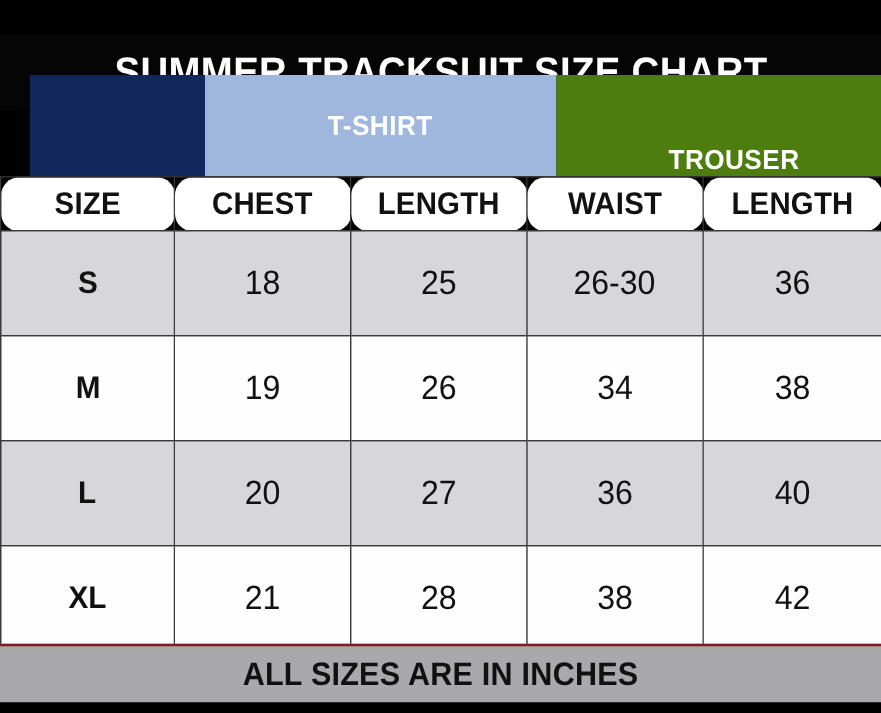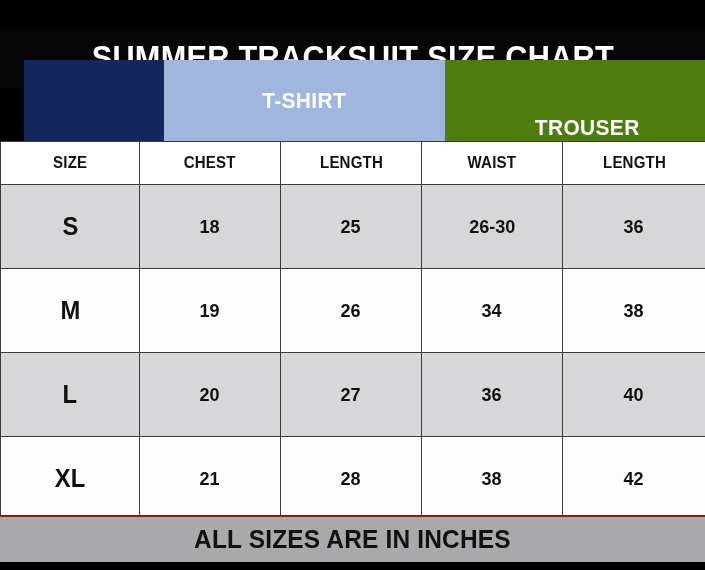--- a/index.html
+++ b/index.html
@@ -125,32 +125,33 @@
   table.size-table td {
     border: 1px solid #3a3a3a;
     text-align: center;
     vertical-align: middle;
     padding: 0;
     color: #111111;
   }
   tr.head-row th {
     height: 42px;
     background: #ffffff;
-    font-size: 16px;
+    font-size: 25px;
     font-weight: bold;
     letter-spacing: 0.2px;
+    border-radius: 14px;
   }
   tr.head-row th > span {
     display: inline-block;
     transform: scaleX(0.94);
   }
   tr.data-row td {
     height: 83px;
-    font-size: 19px;
-    font-weight: bold;
+    font-size: 27px;
+    font-weight: normal;
   }
   tr.data-row td.size-cell {
     font-weight: bold;
     font-size: 25px;
   }
   tr.data-row td > span {
     display: inline-block;
     transform: scaleX(0.95);
   }
   tr.row-shaded td { background: #d7d7da; }

